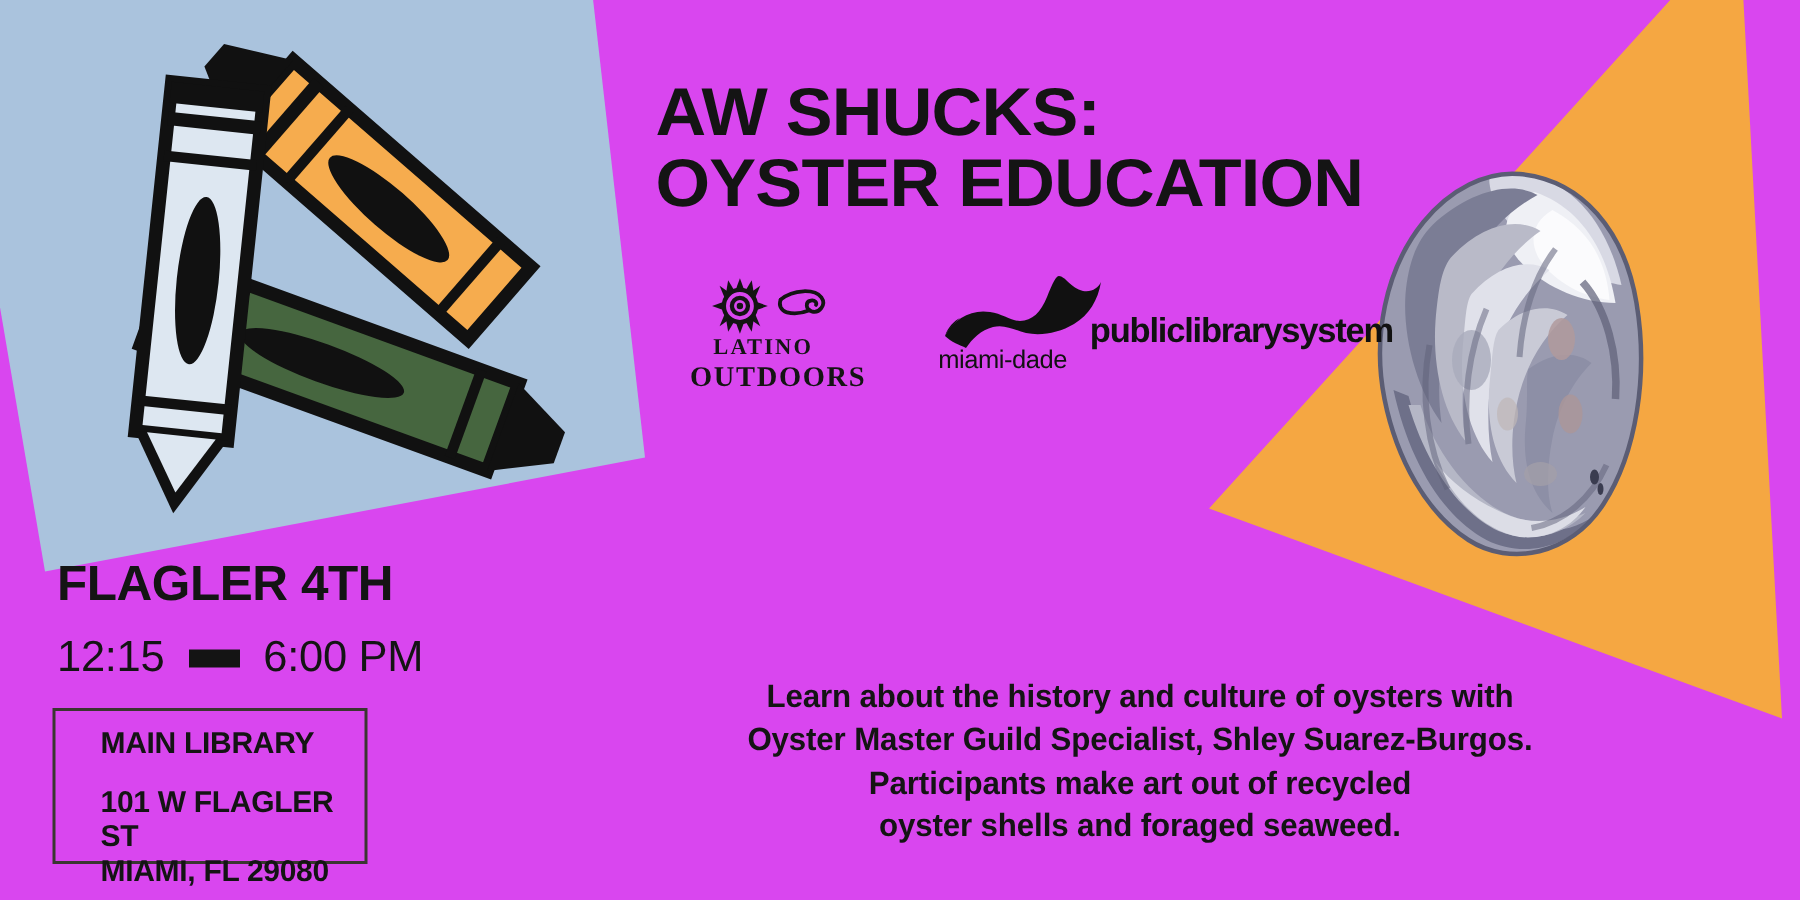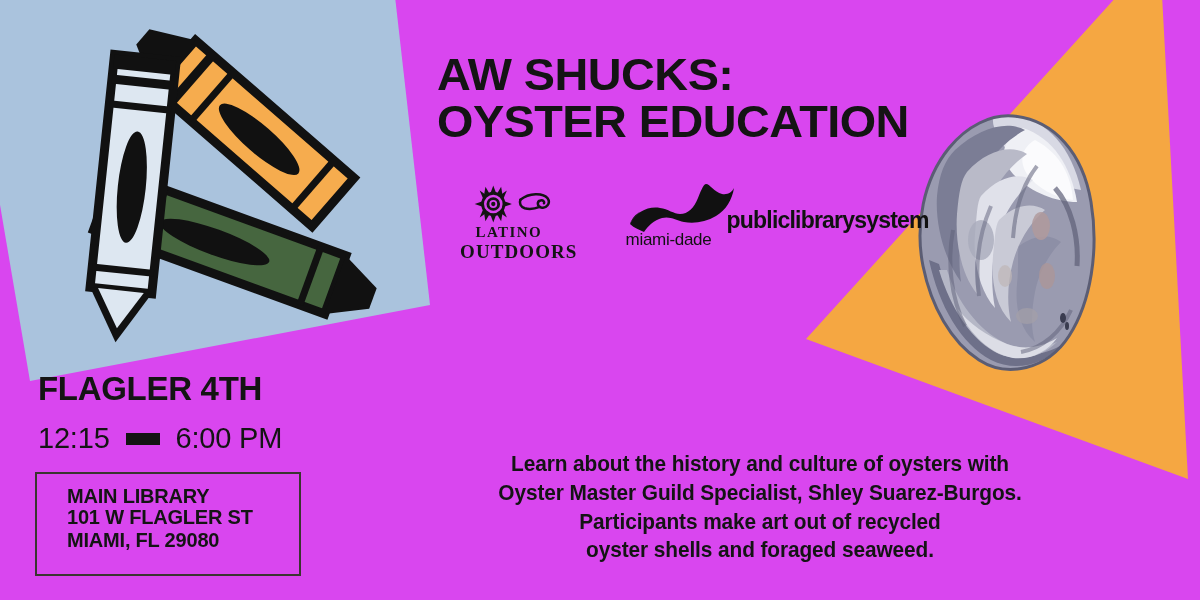--- a/index.html
+++ b/index.html
@@ -109,30 +109,31 @@
     display:inline-block;
     width:34px; height:12px;
     background:#141414;
     margin:0 16px;
   }
   #event-time .t-end { }
 
   
   #venue-box {
     position:absolute; left:35px; top:472px;
-    width:266px; height:104px;
+    width:210px; height:104px;
     border:2px solid #3a3630;
     background:transparent;
     padding:12px 0 0 30px;
   }
   #venue-name {
     font-size:20px; font-weight:bold; color:#141414;
     letter-spacing:-0.2px; line-height:1;
   }
   #venue-address {
+    margin-top:18px;
     font-size:20px; font-weight:bold; color:#141414;
     letter-spacing:-0.2px; line-height:1.15;
   }
   #venue-address span { display:block; }
 
   
   #description {
     position:absolute;
     left:420px; top:450px;
     width:680px;

